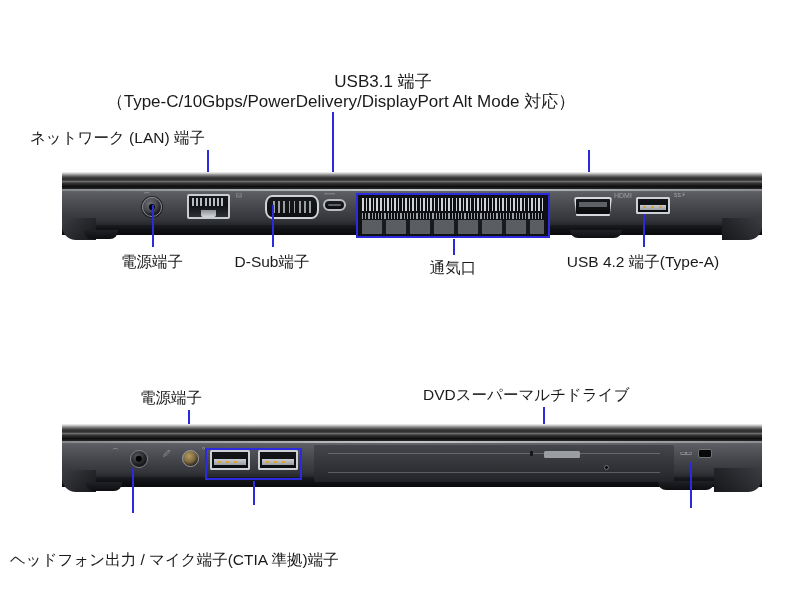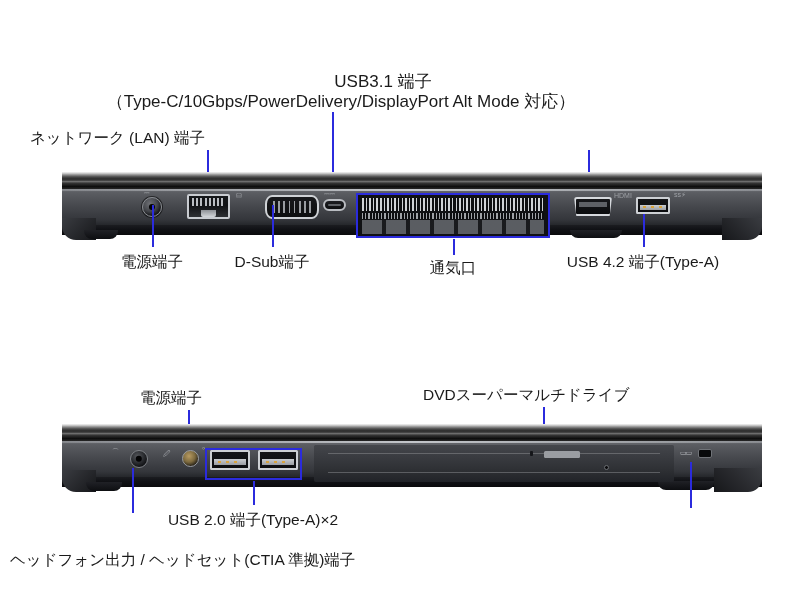--- a/index.html
+++ b/index.html
@@ -465,18 +465,17 @@
     <div class="silk" style="left:101px; top:26px;">🖉</div>
     <div class="silk" style="left:140px; top:20px;">⟜</div>
   </div>
 
   <div class="hl-box" style="left:205px; top:448px; width:97px; height:32px;"></div>
 
   <div class="lead" style="left:132px; top:468px; height:45px;"></div>
   <div class="lead" style="left:253px; top:481px; height:24px;"></div>
   <div class="lead" style="left:690px; top:462px; height:46px;"></div>
 
-  <div class="label c" style="left:253px; top:510px;">USB 2.0 端子(Type-A)×2</div>
-
-  <div class="label" style="left:10px; top:550px;">ヘッドフォン出力 / ヘッドセット(CTIA 準拠)端子</div>
+
+  <div class="label" style="left:10px; top:550px;">ヘッドフォン出力 / マイク端子(CTIA 準拠)端子</div>
 
 
 </div>
 
 </body></html>

